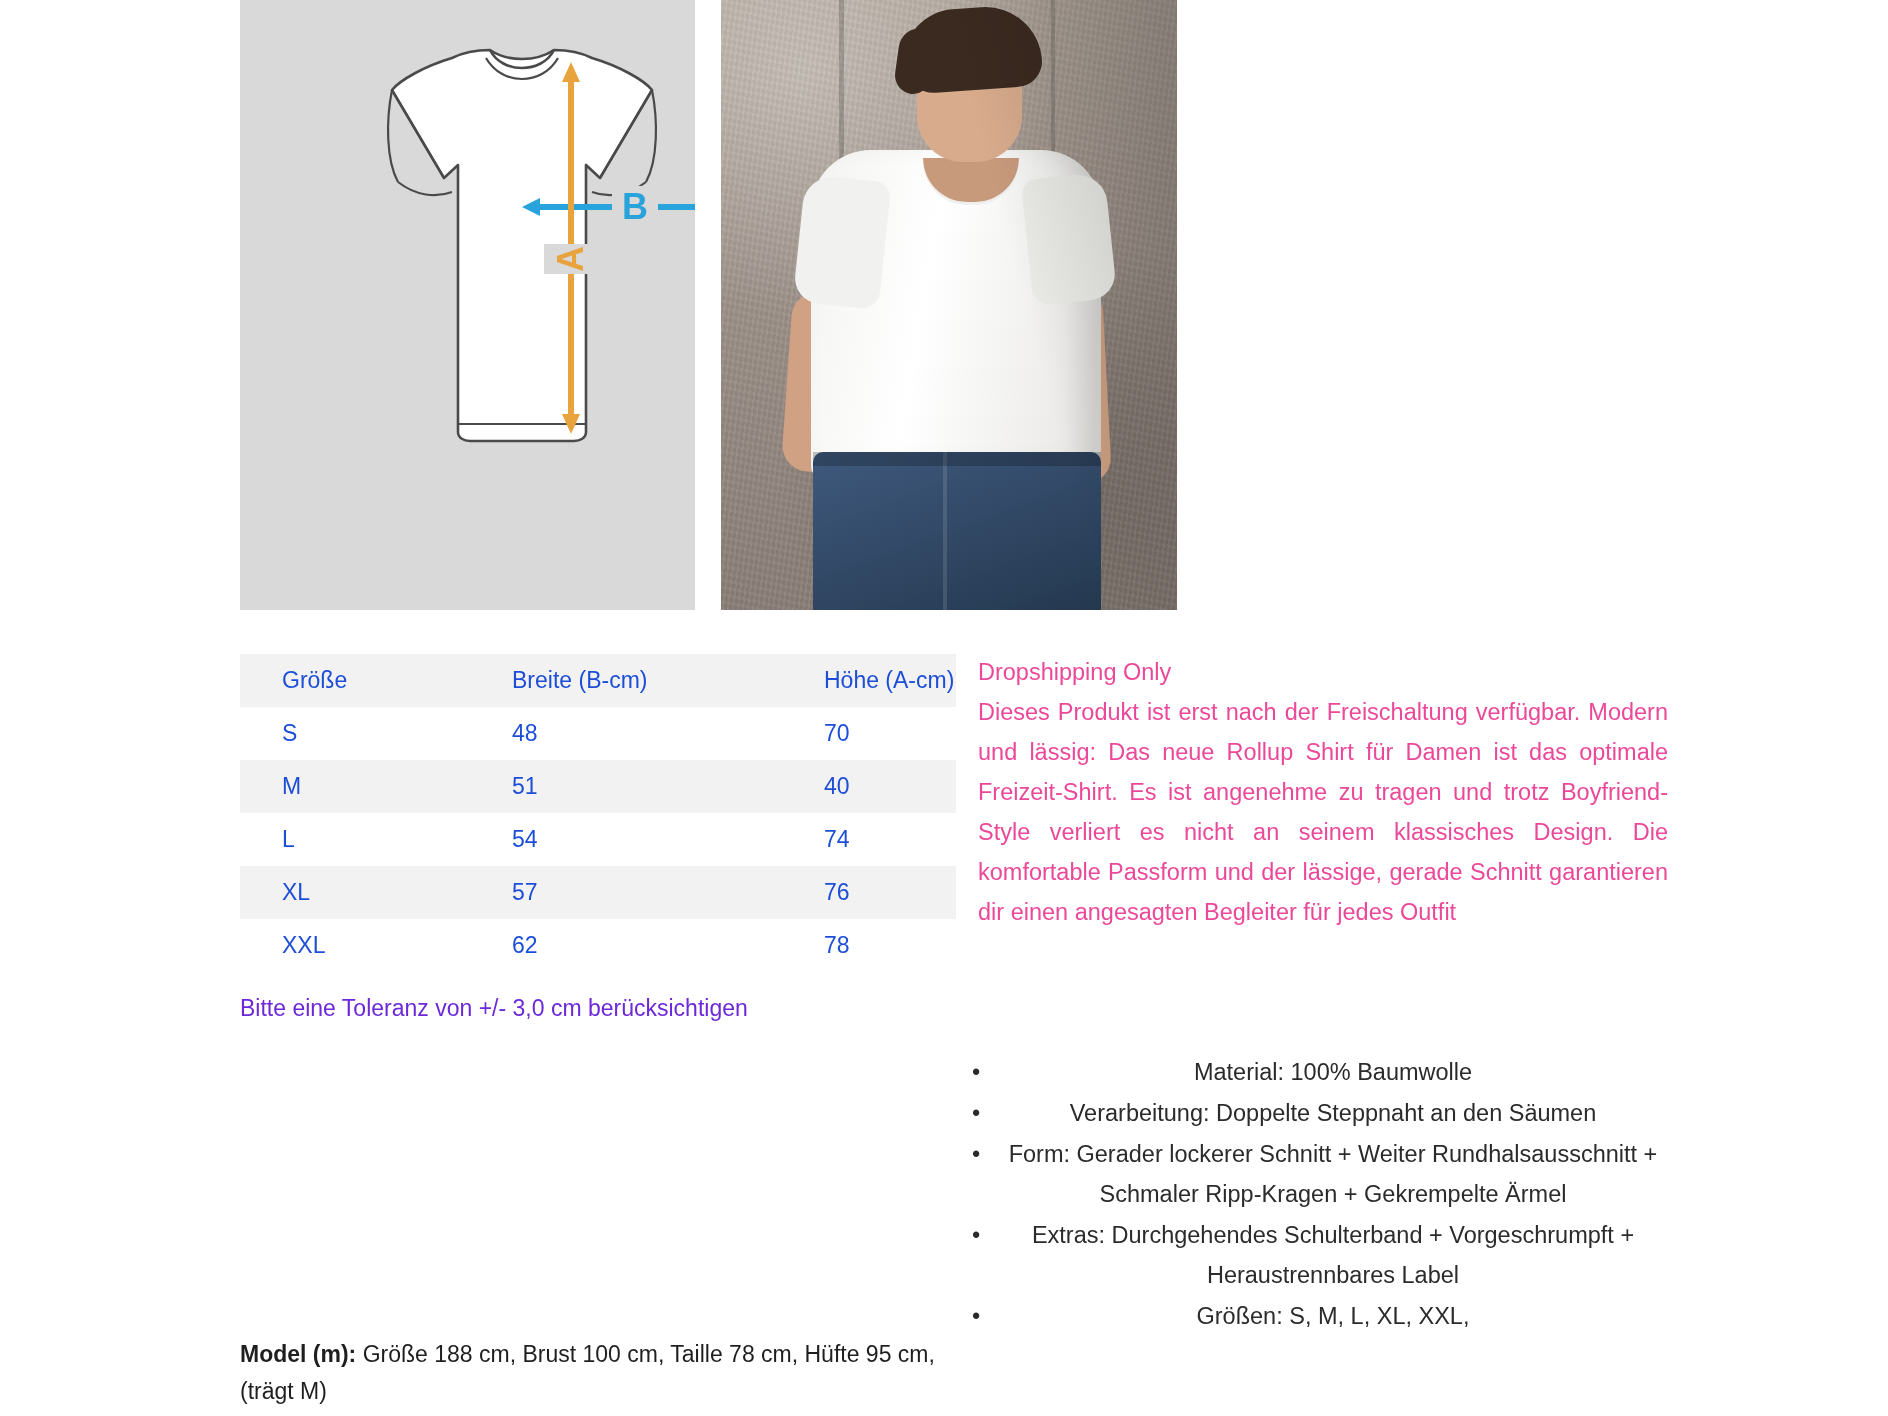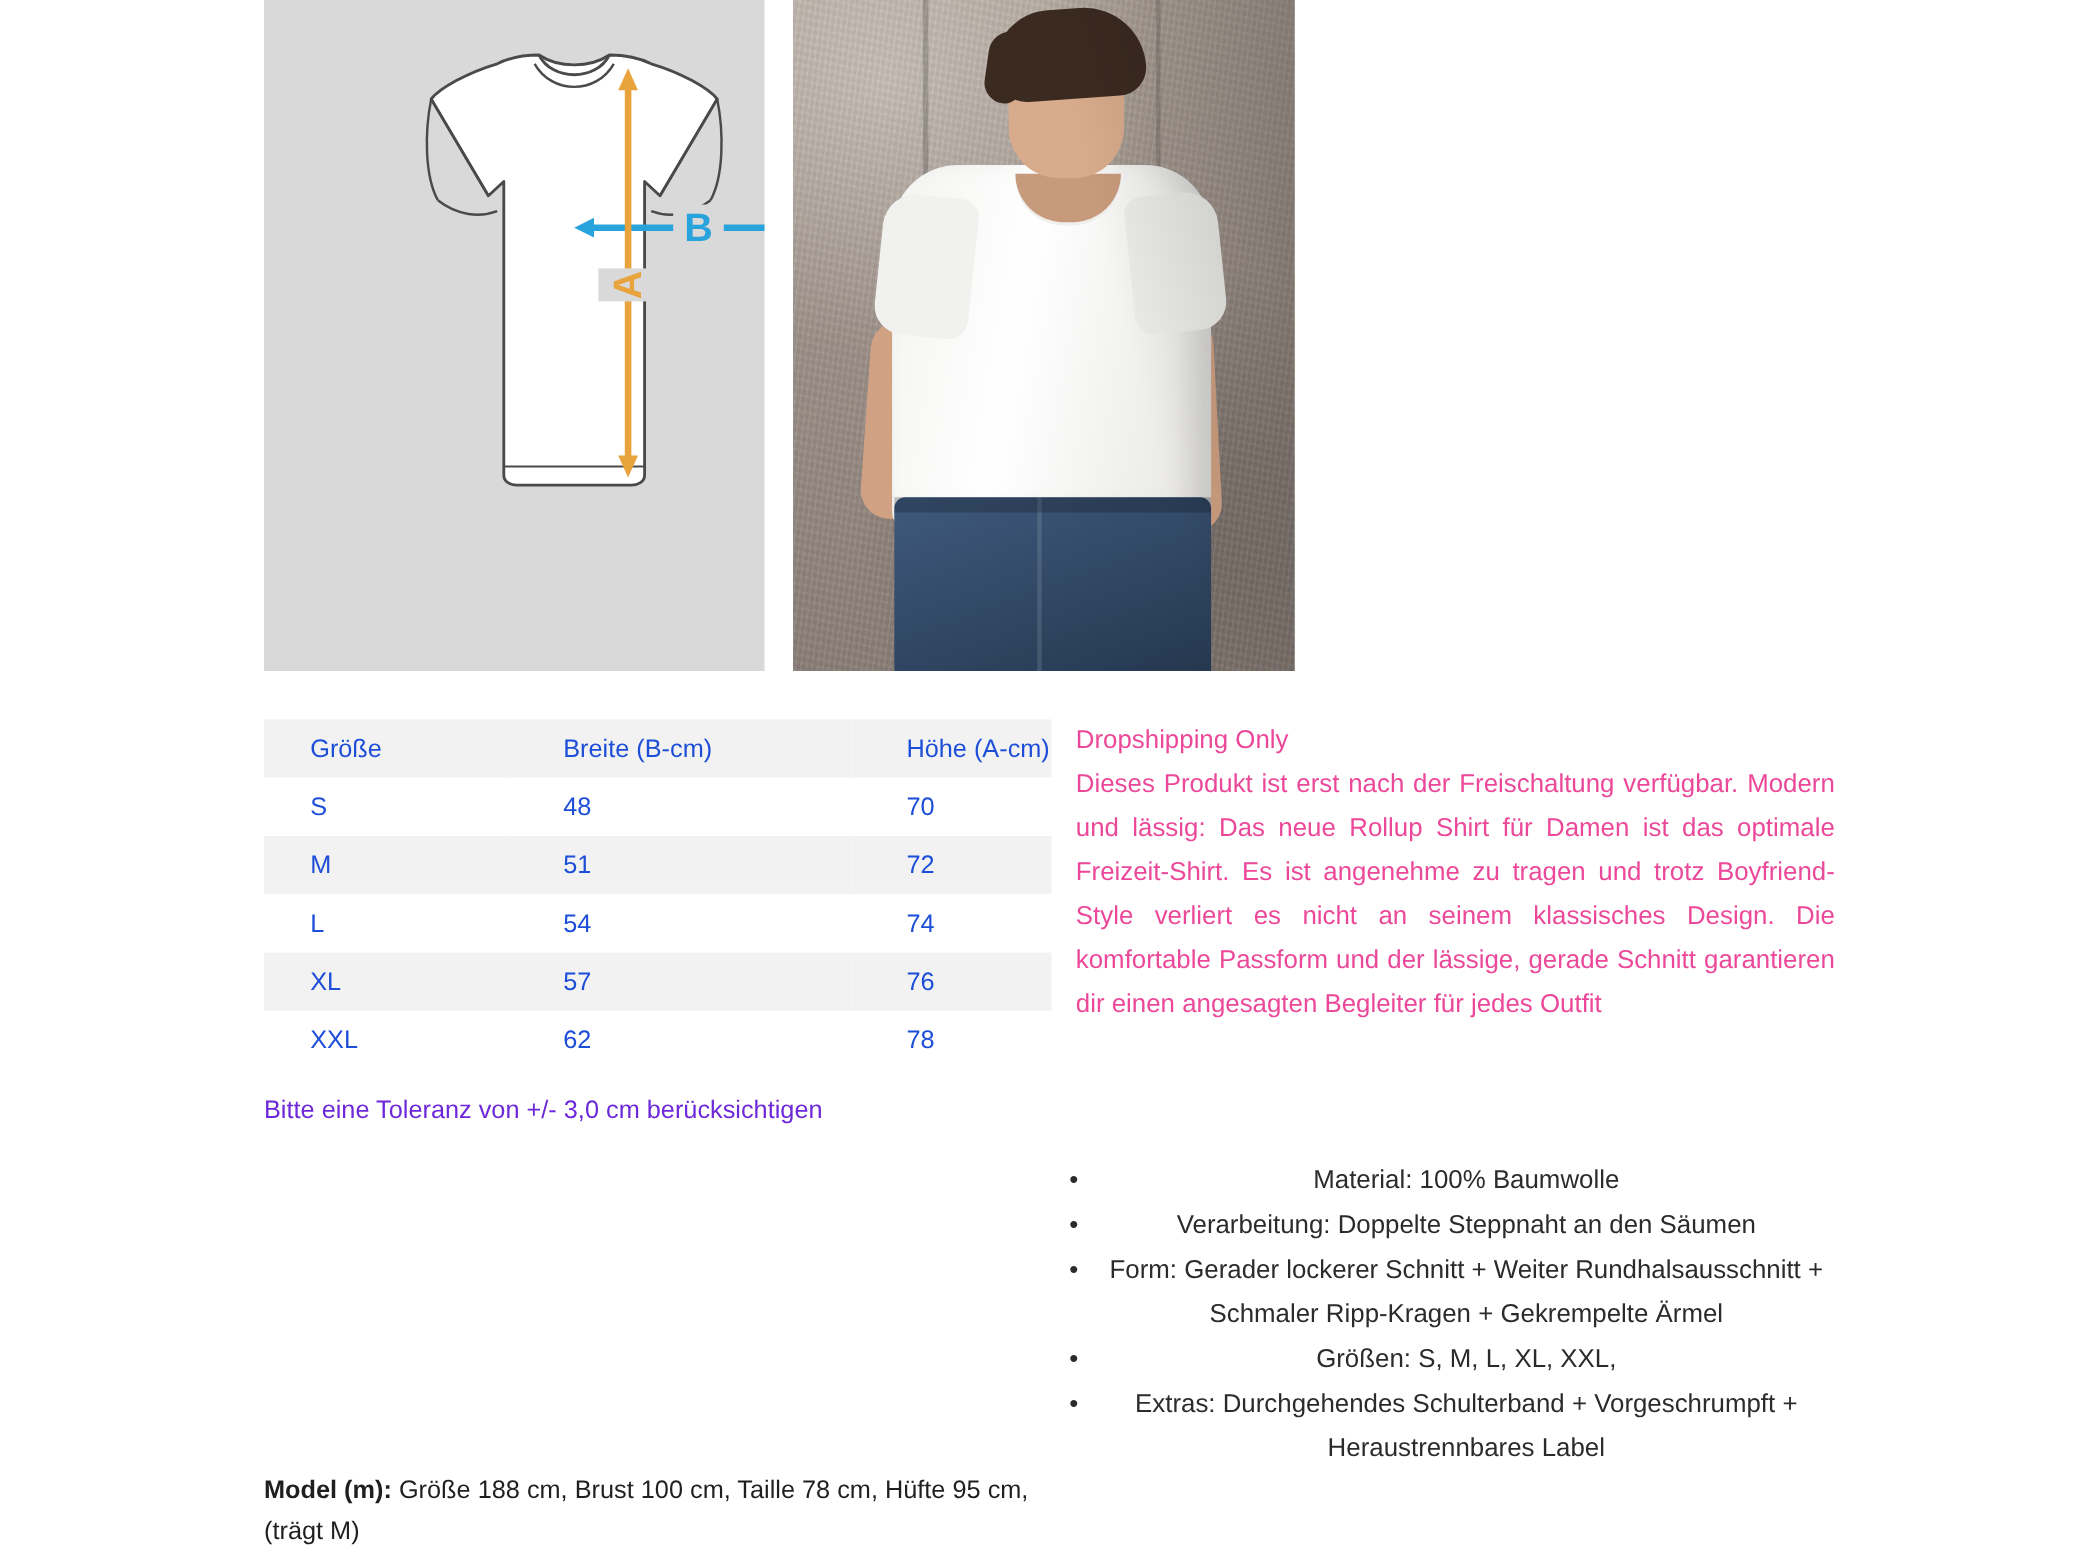--- a/index.html
+++ b/index.html
@@ -302,21 +302,21 @@
     </thead>
     <tbody>
       <tr>
         <td>S</td>
         <td>48</td>
         <td>70</td>
       </tr>
       <tr>
         <td>M</td>
         <td>51</td>
-        <td>72</td>
+        <td>40</td>
       </tr>
       <tr>
         <td>L</td>
         <td>54</td>
         <td>74</td>
       </tr>
       <tr>
         <td>XL</td>
         <td>57</td>
         <td>76</td>
@@ -338,18 +338,18 @@
   <div class="desc">
     <div class="lead">Dropshipping Only</div>
     <div class="justified">Dieses Produkt ist erst nach der Freischaltung verfügbar. Modern und lässig: Das neue Rollup Shirt für Damen ist das optimale Freizeit-Shirt. Es ist angenehme zu tragen und trotz Boyfriend-Style verliert es nicht an seinem klassisches Design. Die komfortable Passform und der lässige,  gerade Schnitt garantieren dir einen angesagten Begleiter für jedes Outfit</div>
   </div>
 
   <div class="features">
     <ul>
       <li> Material: 100% Baumwolle</li>
       <li>Verarbeitung: Doppelte Steppnaht an den Säumen</li>
       <li>Form: Gerader lockerer Schnitt + Weiter Rundhalsausschnitt + Schmaler Ripp-Kragen + Gekrempelte Ärmel</li>
+      <li> Extras: Durchgehendes Schulterband + Vorgeschrumpft + Heraustrennbares Label</li>
       <li> Größen:  S, M, L, XL, XXL,</li>
-      <li> Extras: Durchgehendes Schulterband + Vorgeschrumpft + Heraustrennbares Label</li>
     </ul>
   </div>
 
 </div>
 
 </body></html>

